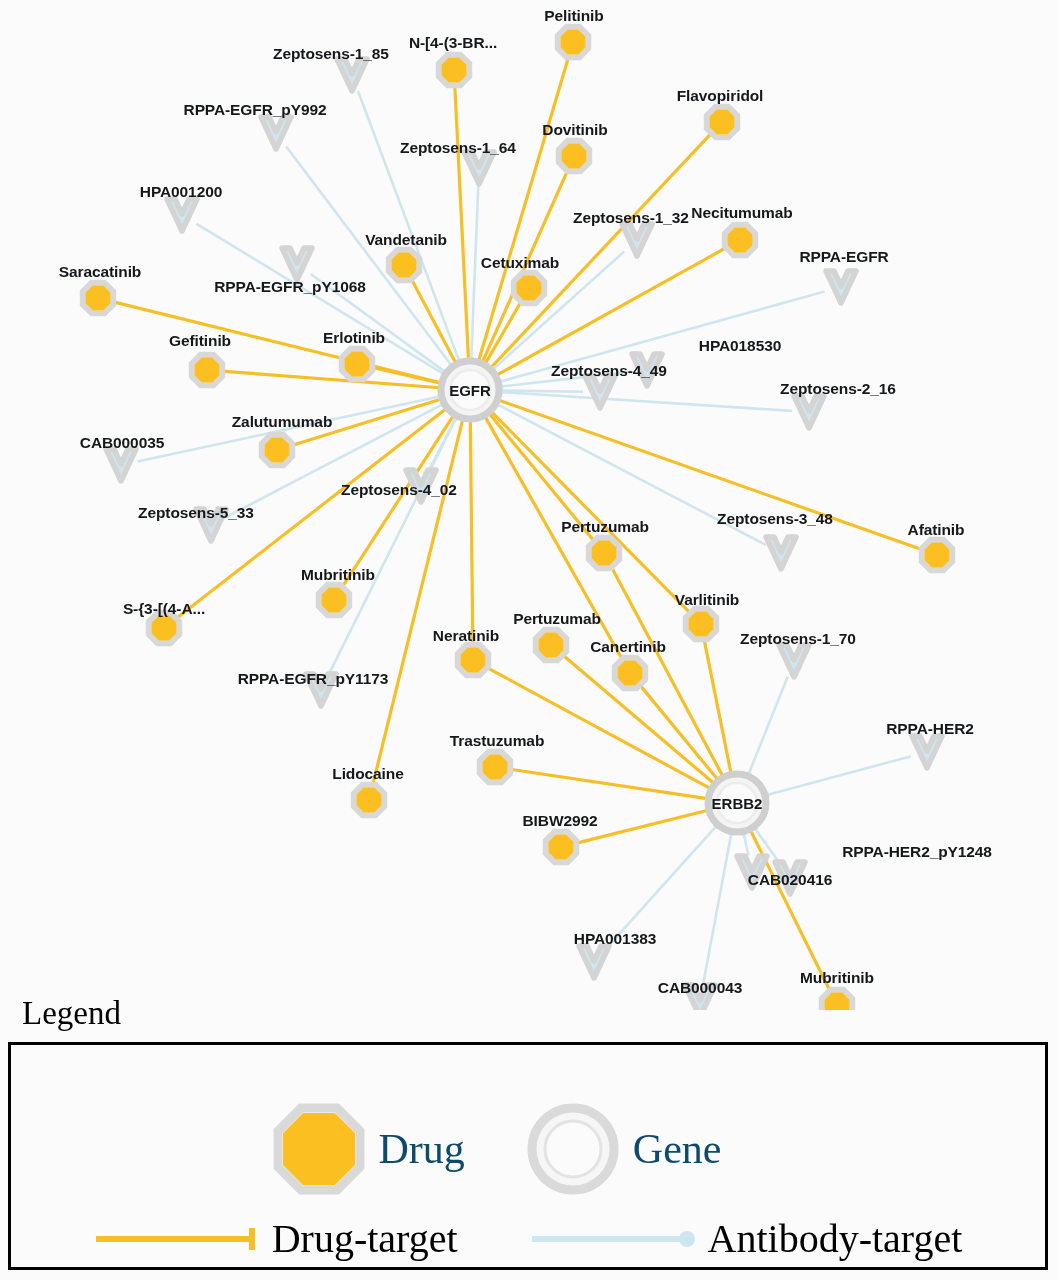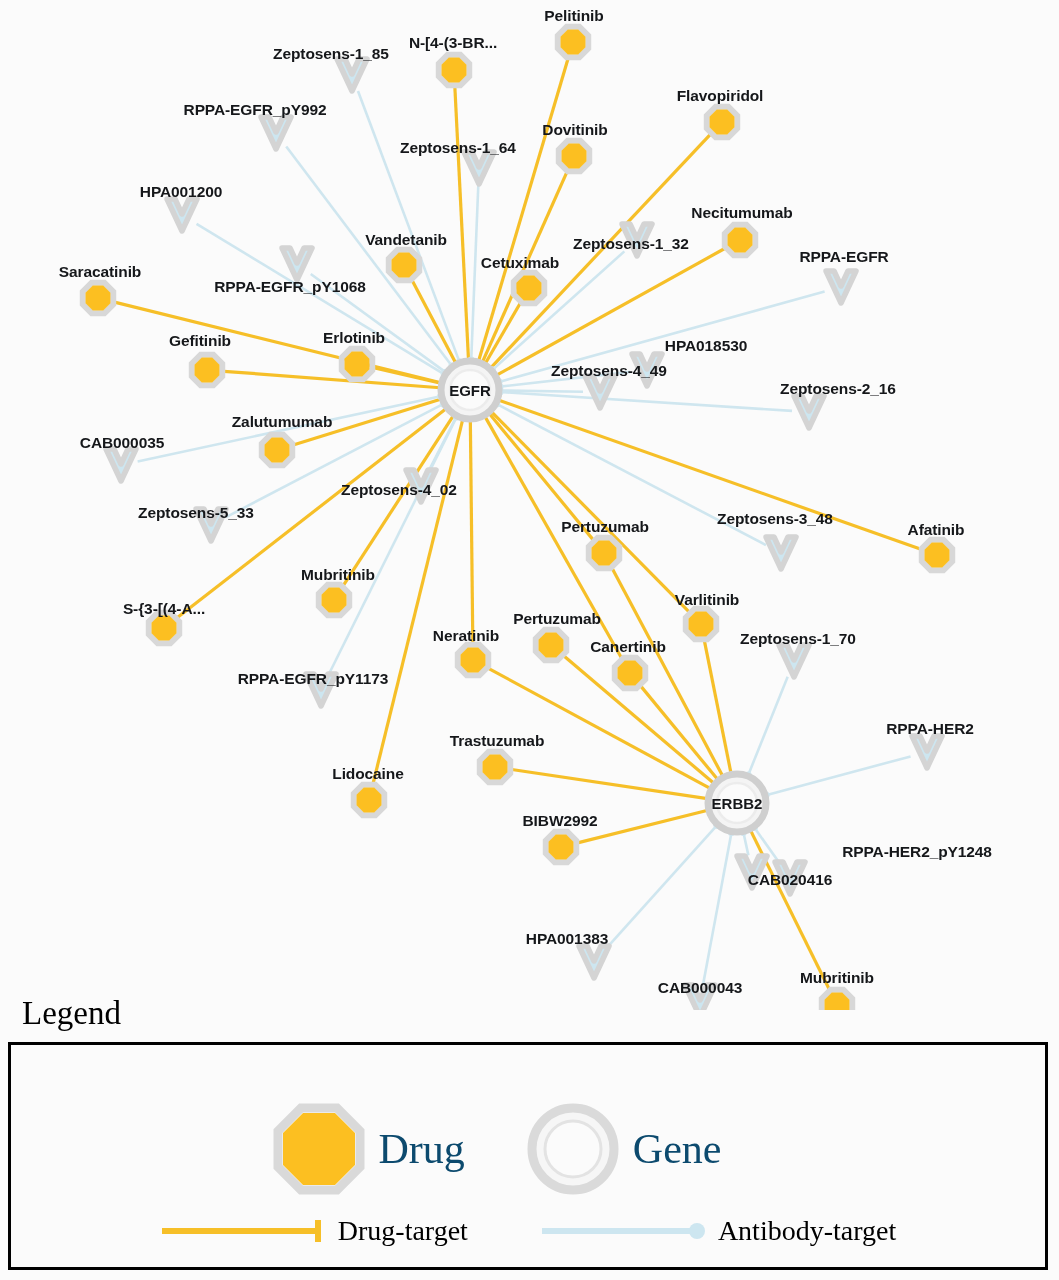--- a/index.html
+++ b/index.html
@@ -61,21 +61,21 @@
     color:#0c4a6e;
     margin-left:14px;
   }
   .gap { width:62px; }
   .legend-row2 {
     position:absolute; left:0; top:170px; width:100%;
     display:flex; align-items:center; justify-content:center;
   }
   .legend-row2 .lbl {
     font-family:"Liberation Serif", serif;
-    font-size:28px;
+    font-size:40px;
     color:#000;
     margin-left:8px;
   }
   .gap2 { width:72px; }
 </style>
 </head>
 <body>
 
 <div id="graph">
   <svg id="graph-svg" width="1059" height="1010">
@@ -296,29 +296,29 @@
   <div id="labels">
       <div class="node-label" style="left: 574px; top: 16px;">Pelitinib</div>
       <div class="node-label" style="left: 453px; top: 43px;">N-[4-(3-BR...</div>
       <div class="node-label" style="left: 331px; top: 54px;">Zeptosens-1_85</div>
       <div class="node-label" style="left: 720px; top: 96px;">Flavopiridol</div>
       <div class="node-label" style="left: 255px; top: 110px;">RPPA-EGFR_pY992</div>
       <div class="node-label" style="left: 575px; top: 130px;">Dovitinib</div>
       <div class="node-label" style="left: 458px; top: 148px;">Zeptosens-1_64</div>
       <div class="node-label" style="left: 181px; top: 192px;">HPA001200</div>
       <div class="node-label" style="left: 742px; top: 213px;">Necitumumab</div>
-      <div class="node-label" style="left: 631px; top: 218px; margin-top: 26px;">Zeptosens-1_32</div>
+      <div class="node-label" style="left: 631px; top: 218px;">Zeptosens-1_32</div>
       <div class="node-label" style="left: 290px; top: 240px; margin-top: 47px;">RPPA-EGFR_pY1068</div>
       <div class="node-label" style="left: 406px; top: 240px;">Vandetanib</div>
       <div class="node-label" style="left: 520px; top: 263px;">Cetuximab</div>
       <div class="node-label" style="left: 844px; top: 257px;">RPPA-EGFR</div>
       <div class="node-label" style="left: 100px; top: 272px;">Saracatinib</div>
       <div class="node-label" style="left: 200px; top: 341px;">Gefitinib</div>
       <div class="node-label" style="left: 354px; top: 338px;">Erlotinib</div>
-      <div class="node-label" style="left: 706px; top: 346px;">HPA018530</div>
+      <div class="node-label" style="left: 740px; top: 346px;">HPA018530</div>
       <div class="node-label" style="left: 609px; top: 371px;">Zeptosens-4_49</div>
       <div class="node-label" style="left: 838px; top: 389px;">Zeptosens-2_16</div>
       <div class="node-label" style="left: 282px; top: 422px;">Zalutumumab</div>
       <div class="node-label" style="left: 122px; top: 443px;">CAB000035</div>
       <div class="node-label" style="left: 399px; top: 490px;">Zeptosens-4_02</div>
       <div class="node-label" style="left: 196px; top: 513px;">Zeptosens-5_33</div>
       <div class="node-label" style="left: 605px; top: 527px;">Pertuzumab</div>
       <div class="node-label" style="left: 775px; top: 519px;">Zeptosens-3_48</div>
       <div class="node-label" style="left: 936px; top: 530px;">Afatinib</div>
       <div class="node-label" style="left: 338px; top: 575px;">Mubritinib</div>
@@ -328,21 +328,21 @@
       <div class="node-label" style="left: 466px; top: 636px;">Neratinib</div>
       <div class="node-label" style="left: 628px; top: 647px;">Canertinib</div>
       <div class="node-label" style="left: 798px; top: 639px;">Zeptosens-1_70</div>
       <div class="node-label" style="left: 313px; top: 679px;">RPPA-EGFR_pY1173</div>
       <div class="node-label" style="left: 930px; top: 729px;">RPPA-HER2</div>
       <div class="node-label" style="left: 497px; top: 741px;">Trastuzumab</div>
       <div class="node-label" style="left: 368px; top: 774px;">Lidocaine</div>
       <div class="node-label" style="left: 560px; top: 821px;">BIBW2992</div>
       <div class="node-label" style="left: 917px; top: 852px;">RPPA-HER2_pY1248</div>
       <div class="node-label" style="left: 790px; top: 880px;">CAB020416</div>
-      <div class="node-label" style="left: 560px; top: 939px; padding-left: 14px;">HPA001383</div>
+      <div class="node-label" style="left: 608px; top: 939px; padding-left: 14px;">HPA001383</div>
       <div class="node-label" style="left: 700px; top: 988px;">CAB000043</div>
       <div class="node-label" style="left: 837px; top: 978px;">Mubritinib</div>
       <div class="gene-label" style="left: 470px; top: 390px;">EGFR</div>
       <div class="gene-label" style="left: 737px; top: 803px;">ERBB2</div>
     </div>
 </div>
 
 <div id="legend-title">Legend</div>
 
 <div id="legend-box">

